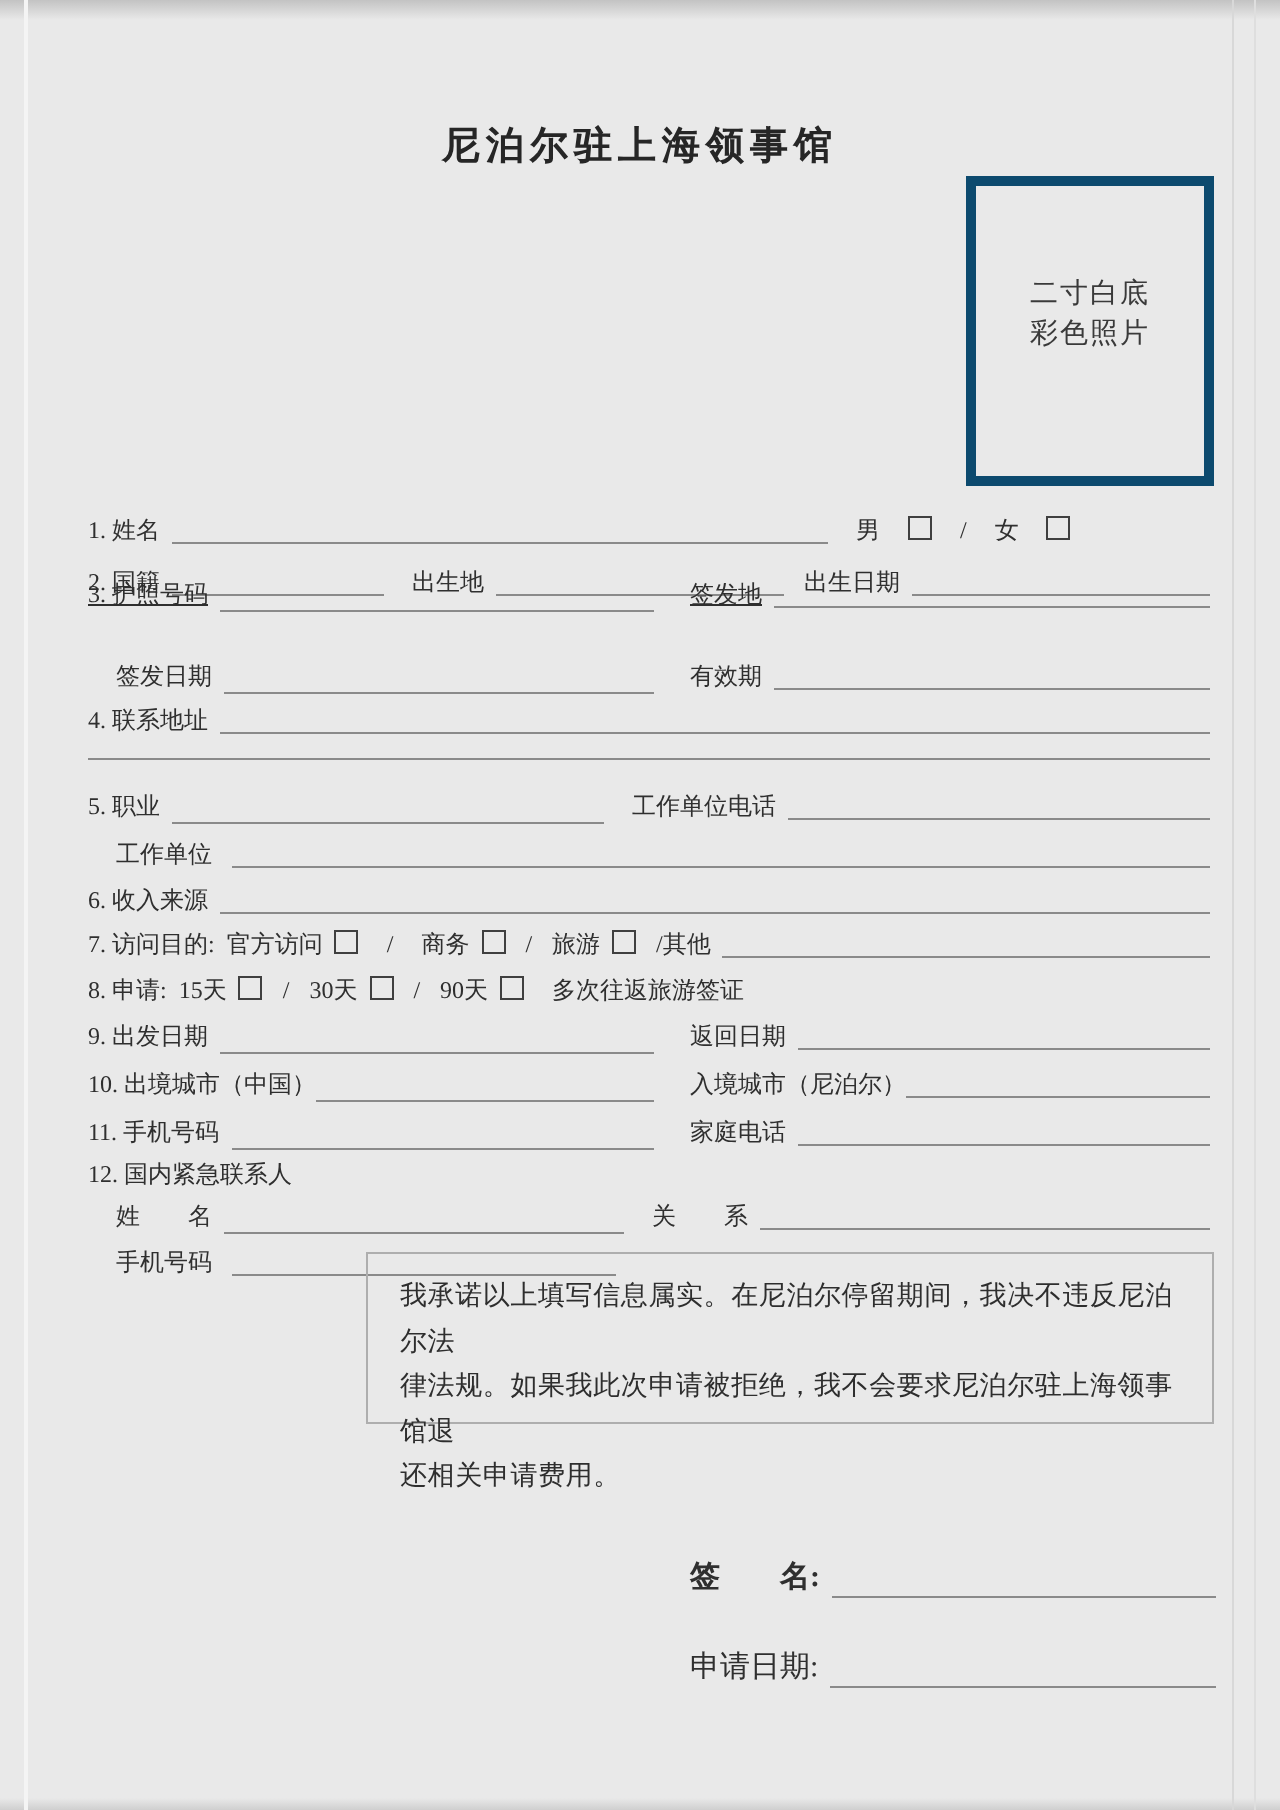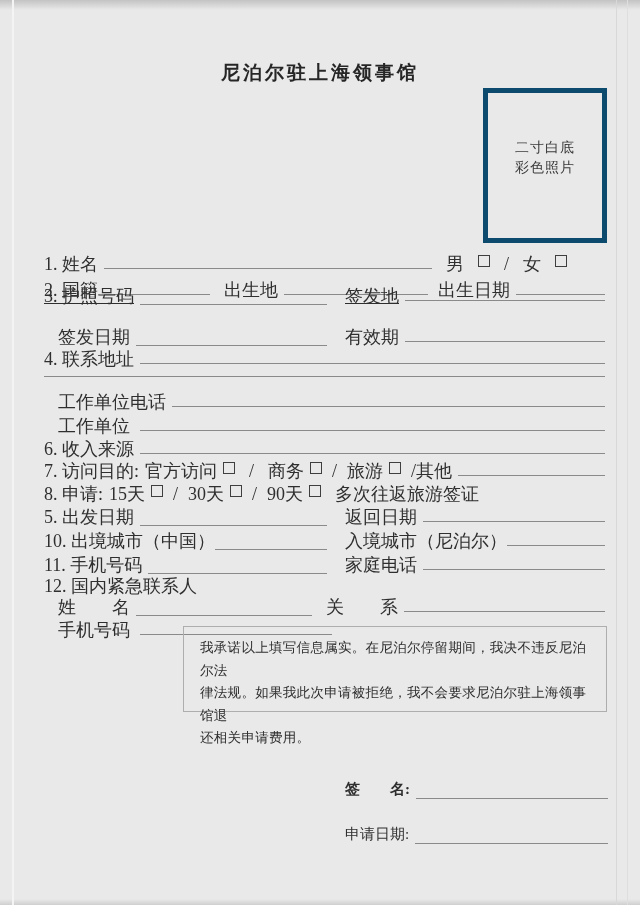--- a/index.html
+++ b/index.html
@@ -28,21 +28,21 @@
 
   .photo-box {
     position:absolute; left:483px; top:88px; width:124px; height:155px;
     border:5px solid #0c4a6e; background:transparent;
     text-align:center; padding-top:45px;
     font-size:14px; line-height:20px; letter-spacing:1px; color:#3a3a3a;
   }
 
   .row {
     position:absolute; left:44px; right:35px; height:19px;
-    display:flex; align-items:flex-start; font-size:18px; line-height:18px;
+    display:flex; align-items:center; font-size:12px; line-height:18px;
     white-space:pre;
   }
   .lbl { white-space:pre; color:#2f2f2f; }
   .ln  { border-bottom:1px solid #8a8a8a; height:14px; }
   .fill { flex:1 1 auto; }
   .c1  { display:flex; align-items:flex-end; }
   .cb  {
     display:inline-block; width:12px; height:12px;
     border:1px solid #3f3f3f; background:transparent;
     margin:0 0 2px 0; flex:0 0 auto;
@@ -123,20 +123,24 @@
 <div class="row" style="top:350px;">
   <span class="lbl">4. 联系地址</span>
   <span class="ln fill gap6"></span>
 </div>
 
 <div class="row" style="top:363px;">
   <span class="ln fill"></span>
 </div>
 
 <div class="row" style="top:393px;">
+  <div class="c1" style="width:258px;">
+    <span class="lbl">5. 职业</span>
+    <span class="ln fill gap6"></span>
+  </div>
   <span class="lbl gap14">工作单位电话</span>
   <span class="ln fill gap6"></span>
 </div>
 
 <div class="row indent" style="top:417px;">
   <span class="lbl">工作单位</span>
   <span class="ln fill gap10"></span>
 </div>
 
 <div class="row" style="top:440px;">
@@ -166,21 +170,21 @@
   <span class="lbl gap10">30天</span>
   <span class="cb gap6"></span>
   <span class="lbl gap10">/</span>
   <span class="lbl gap10">90天</span>
   <span class="cb gap6"></span>
   <span class="lbl gap14">多次往返旅游签证</span>
 </div>
 
 <div class="row" style="top:508px;">
   <div class="c1" style="width:283px;">
-    <span class="lbl">5. 出发日期</span>
+    <span class="lbl">9. 出发日期</span>
     <span class="ln fill gap6"></span>
   </div>
   <span class="lbl gap18">返回日期</span>
   <span class="ln fill gap6"></span>
 </div>
 
 <div class="row" style="top:532px;">
   <div class="c1" style="width:283px;">
     <span class="lbl">10. 出境城市（中国）</span>
     <span class="ln fill"></span>

